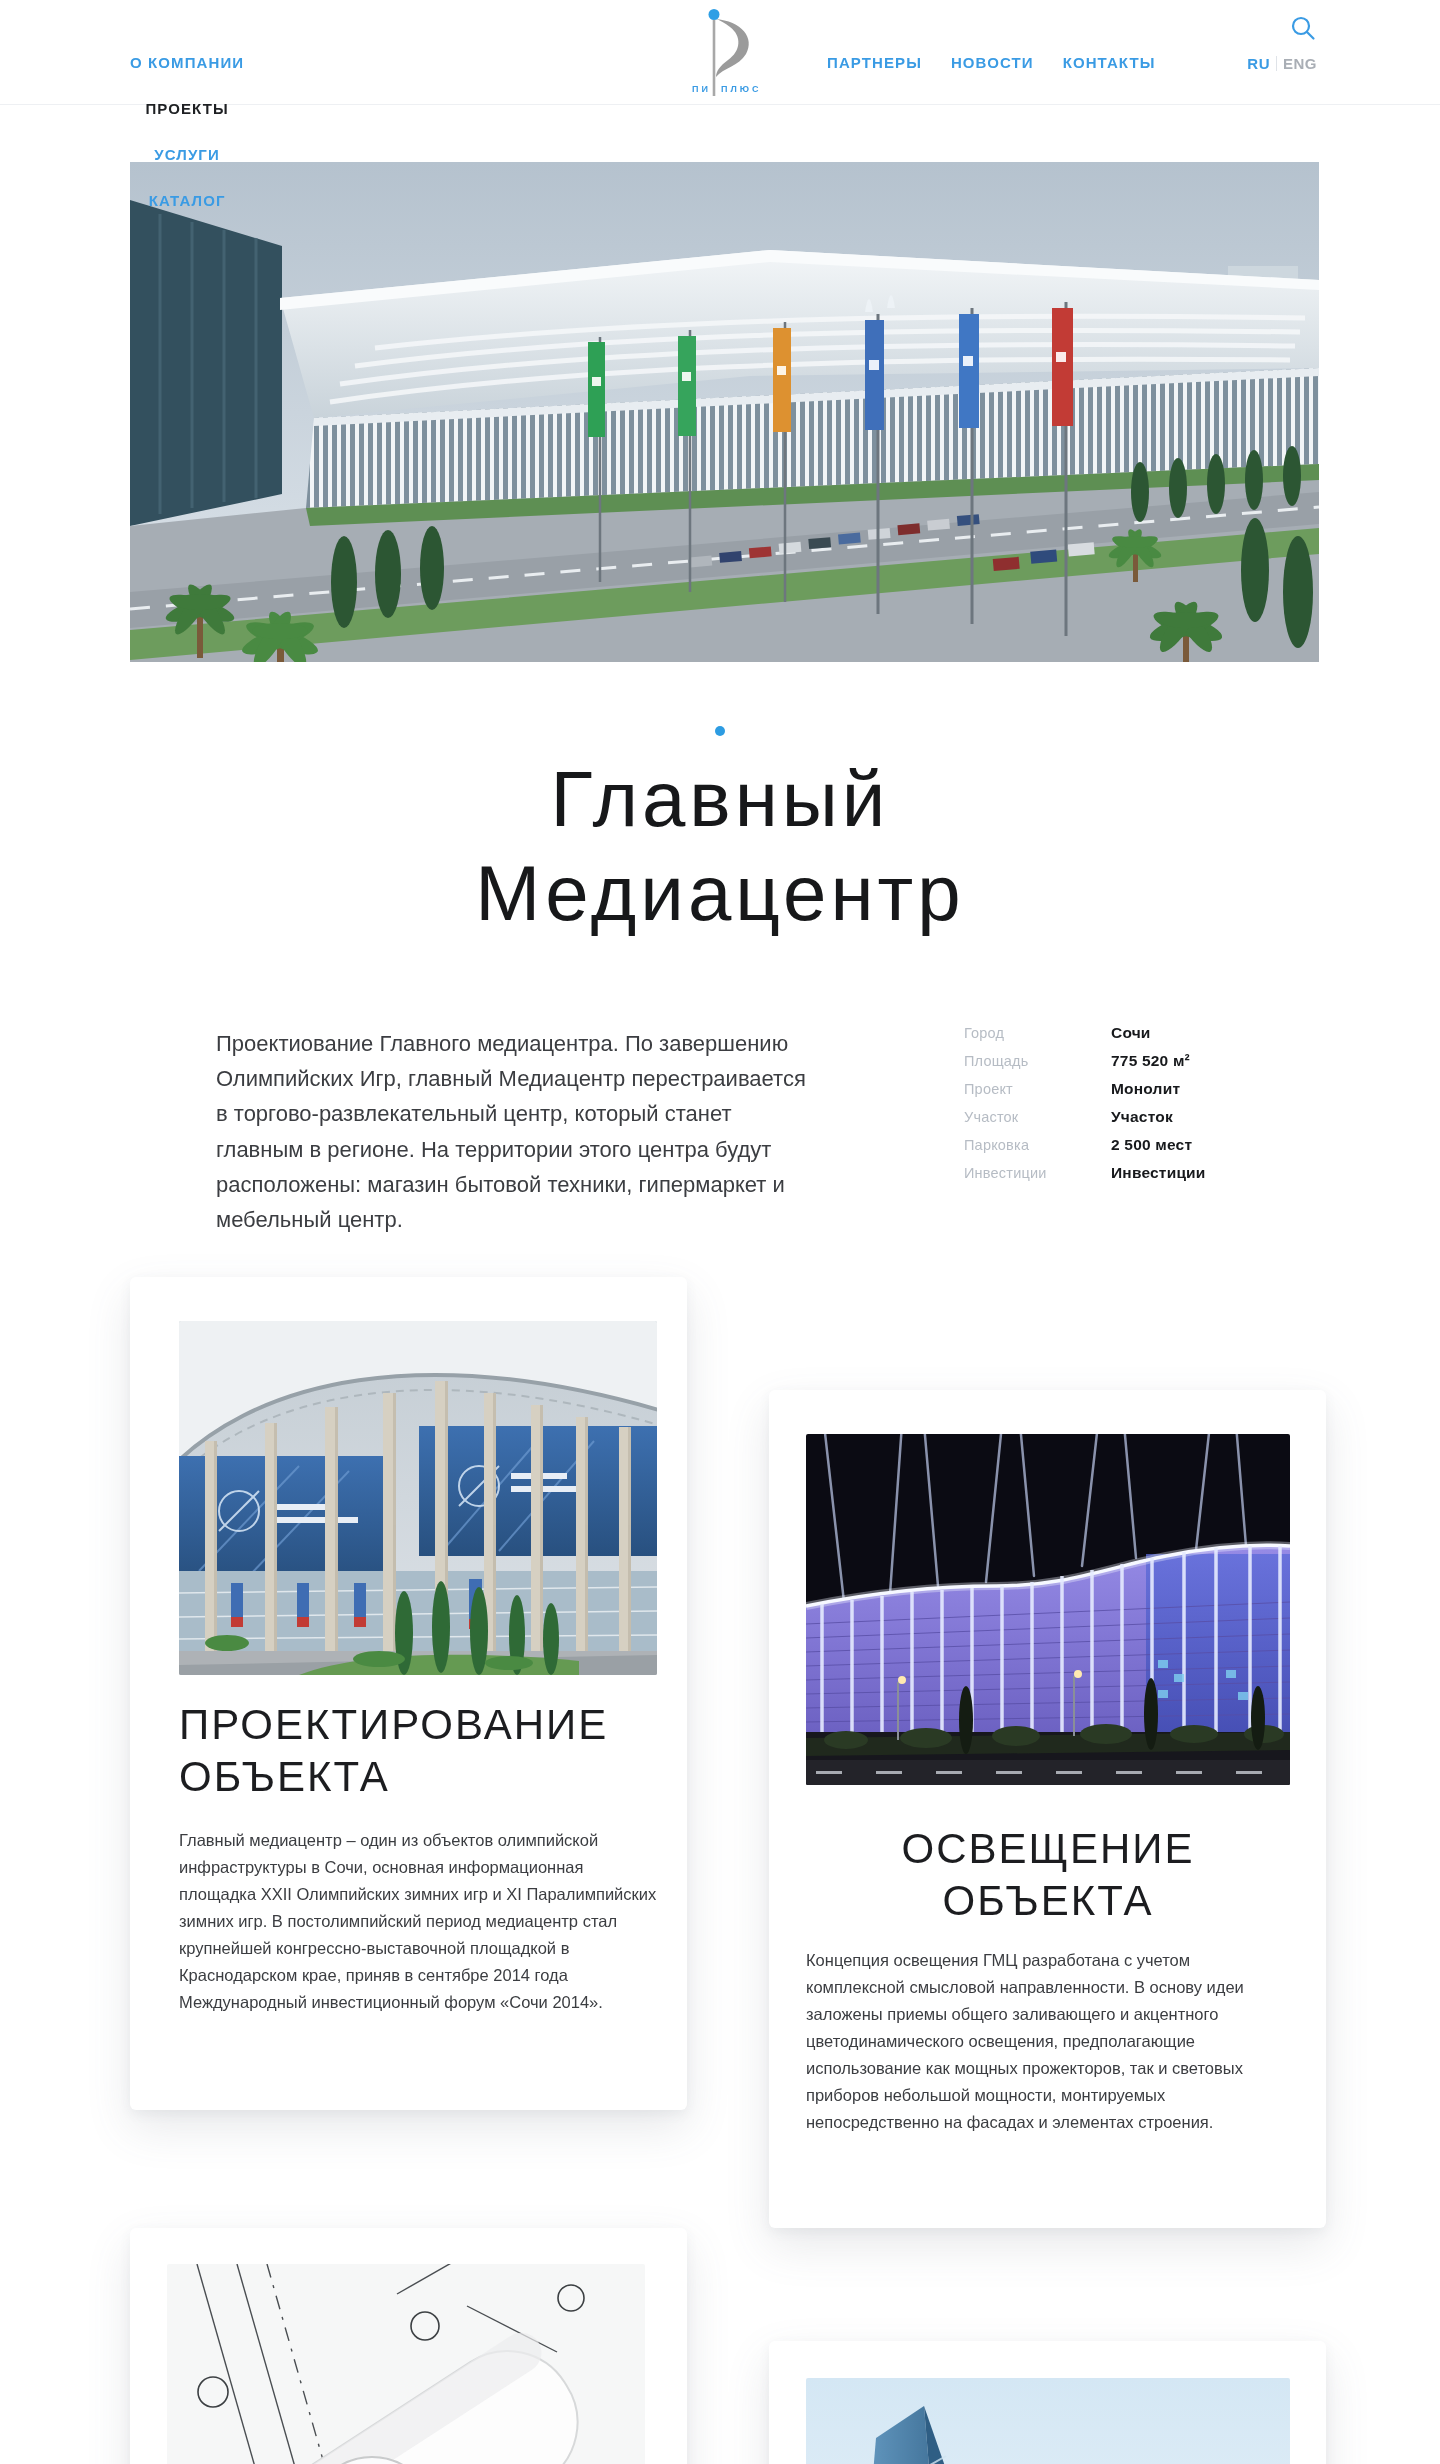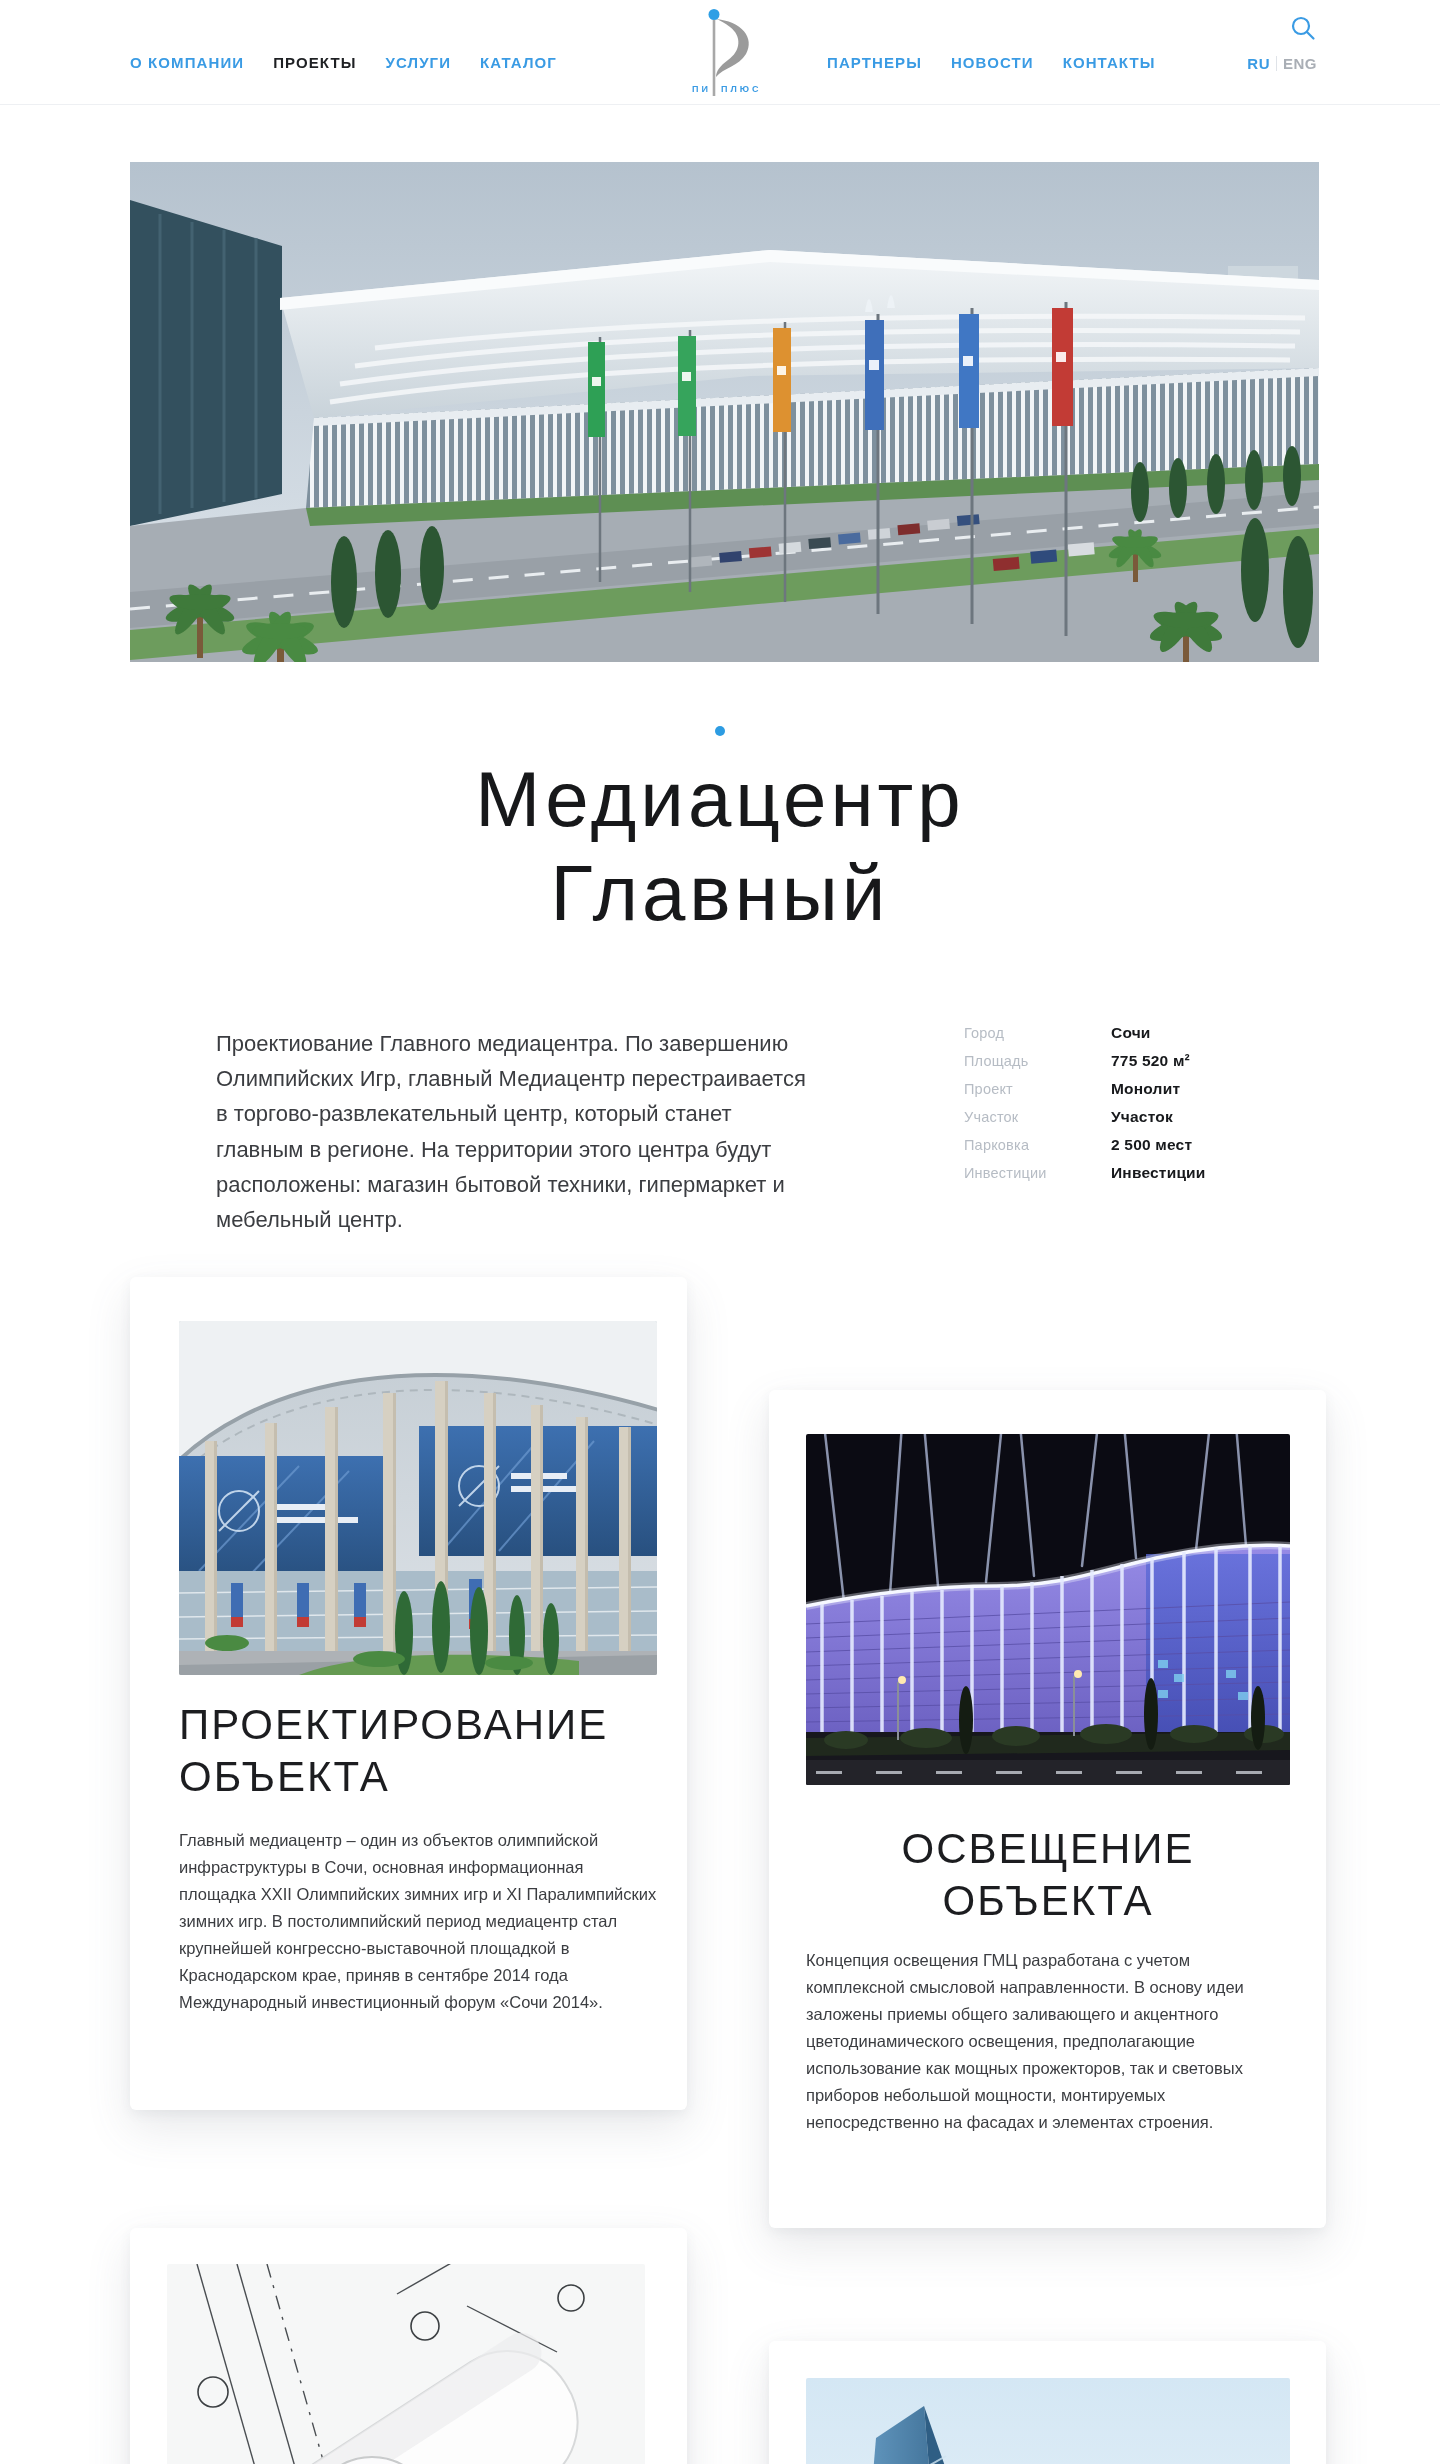--- a/index.html
+++ b/index.html
@@ -3,21 +3,21 @@
 <meta charset="utf-8">
 <style>
   * { margin:0; padding:0; box-sizing:border-box; }
   html,body { background:#ffffff; }
   body { font-family:"Liberation Sans", sans-serif; color:#1a1b1d; }
   .page { position:relative; width:1440px; height:2464px; margin:0 auto; overflow:hidden; background:#fff; }
 
   
   .header { position:absolute; top:0; left:0; width:1440px; height:105px; background:#fff; border-bottom:1px solid #eef0f3; z-index:5; }
   .nav { position:absolute; top:54px; display:flex; gap:29px; align-items:center; }
-  .nav-left { left:130px; }
+  .nav-left { left:130px;flex-direction:column; }
   .nav-right { left:827px; }
   .nav a { text-decoration:none; font-size:15px; font-weight:700; letter-spacing:1.1px; color:#3a9be4; cursor:pointer; white-space:nowrap; }
   .nav a.active { color:#1e2023; }
   .logo { position:absolute; left:50%; transform:translateX(-50%); top:8px; width:104px; height:92px; cursor:pointer; }
   .search-btn { position:absolute; right:124px; top:15px; width:26px; height:26px; cursor:pointer; }
   .lang { position:absolute; right:123px; top:55px; display:flex; align-items:center; gap:6px; }
   .lang .ru { color:#3a9be4; font-size:15px; font-weight:700; letter-spacing:.5px; cursor:pointer; }
   .lang .sep { width:1px; height:15px; background:#dfe3e8; }
   .lang .eng { color:#a9aeb5; font-size:15px; font-weight:700; letter-spacing:.5px; cursor:pointer; }
 
@@ -263,22 +263,22 @@
               <ellipse cx="0" cy="-7" rx="22" ry="6" transform="rotate(-58)"></ellipse>
               <ellipse cx="0" cy="-10" rx="20" ry="6"></ellipse>
             </g>
         </g>
       </g>
     </svg>
   </div>
 
   <div class="dot"></div>
   <h1 class="big-title">
+    <div>Главный</div>
     <div>Медиацентр</div>
-    <div>Главный</div>
   </h1>
 
   <p class="intro">Проектиование Главного медиацентра. По завершению Олимпийских Игр, главный Медиацентр перестраивается в торгово-развлекательный центр, который станет главным в регионе. На территории этого центра будут расположены: магазин бытовой техники, гипермаркет и мебельный центр.</p>
 
   <div class="specs">
     <div class="spec-row">
       <span class="spec-label">Город</span>
       <span class="spec-value">Сочи</span>
     </div>
     <div class="spec-row">

